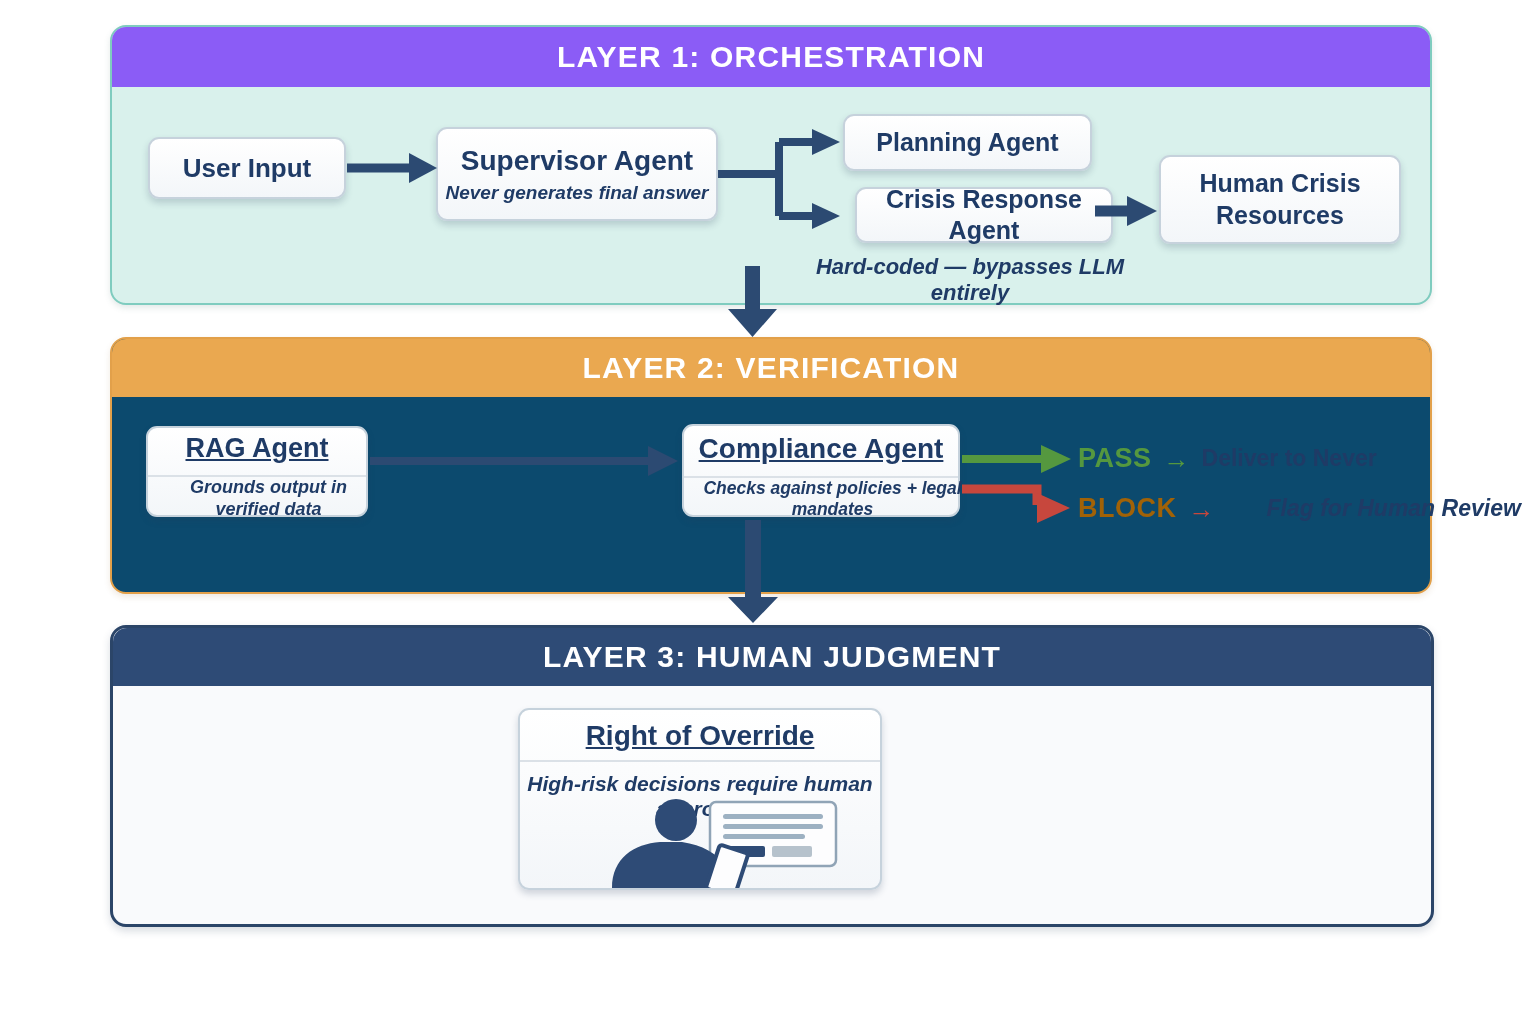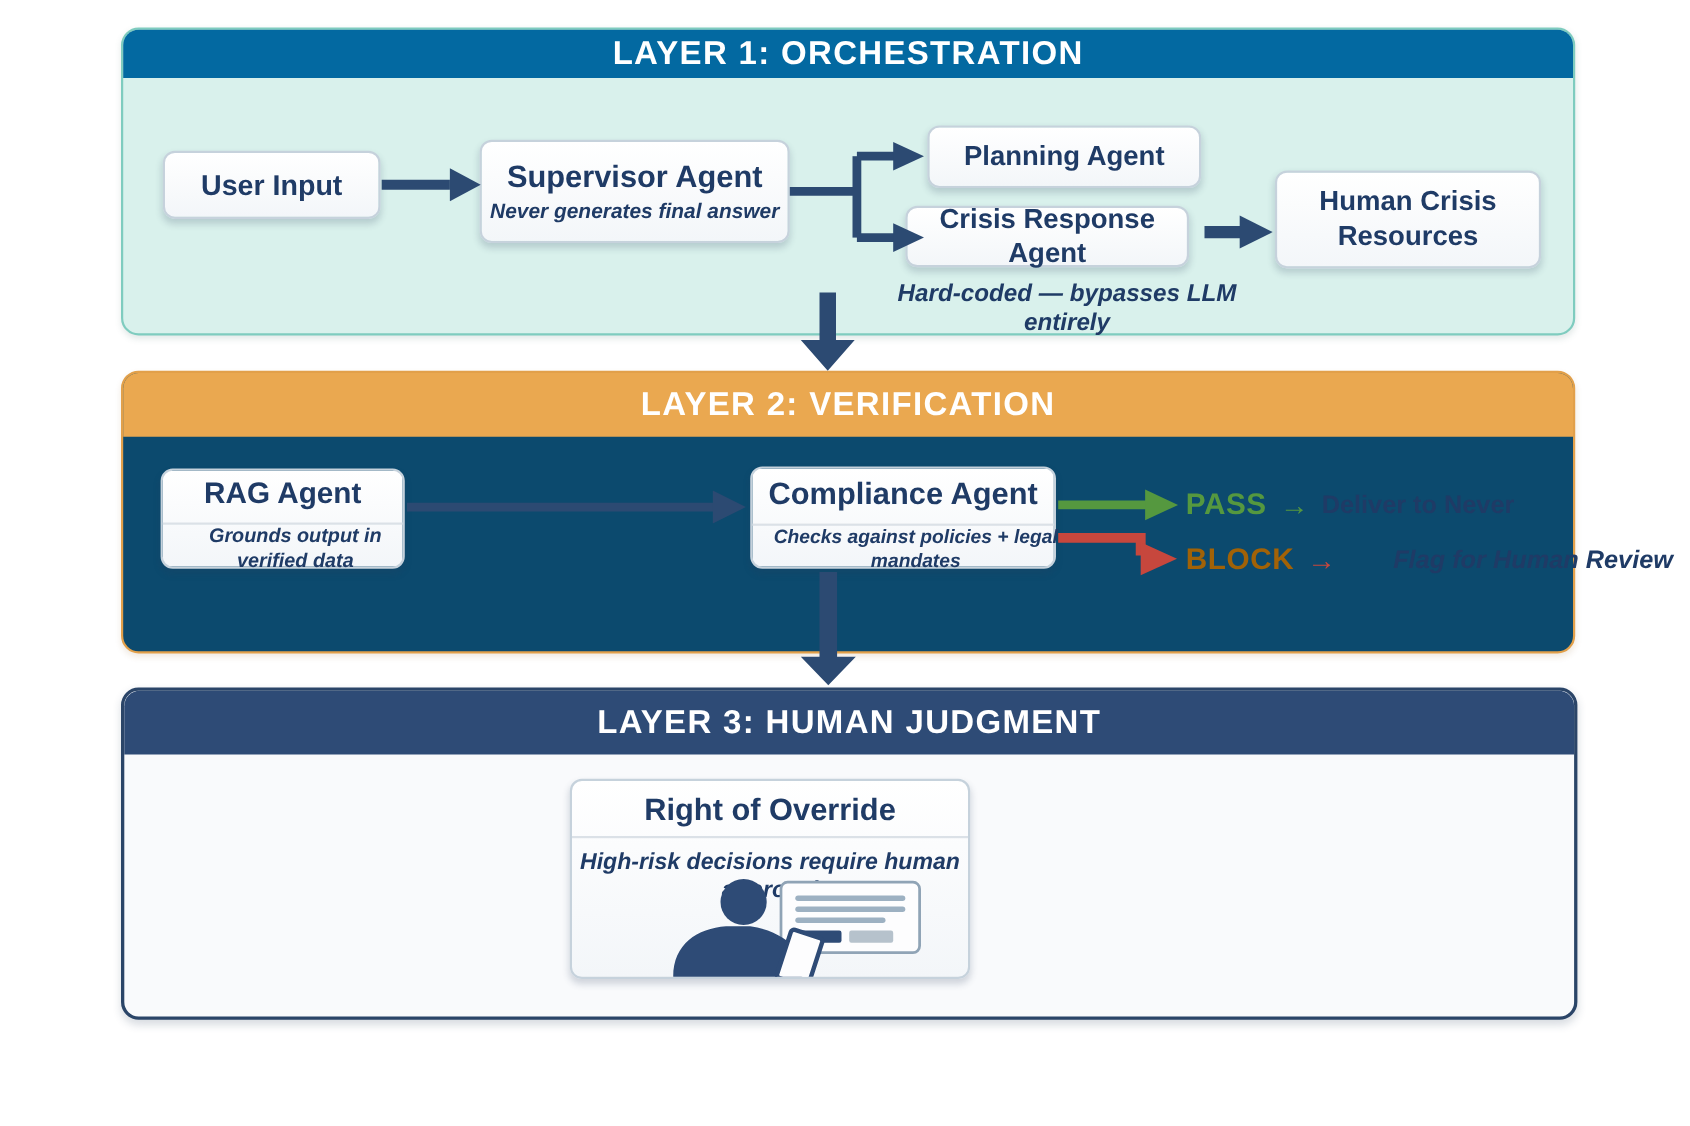--- a/index.html
+++ b/index.html
@@ -15,59 +15,59 @@
   }
   .node{
     position:absolute;background:linear-gradient(180deg,#ffffff 0%,#f3f6f9 100%);
     border:2px solid #c6d2dc;border-radius:11px;
     box-shadow:0 4px 7px rgba(40,60,90,.20);
     display:flex;flex-direction:column;align-items:center;justify-content:center;
     color:#1f3b66;text-align:center;box-sizing:border-box;
   }
   .node-title{font-weight:bold;line-height:1.25;}
   .node-sub{font-style:italic;font-weight:600;line-height:1.2;}
-  .node-head{width:100%;flex:0 0 auto;display:flex;align-items:center;justify-content:center;}
+  .node-head{width:100%;flex:0 0 auto;display:flex;align-items:center;justify-content:center;text-decoration:underline;}
   .node-head.divided{border-bottom:2px solid #dbe1e7;}
   .node-foot{width:100%;flex:1 1 auto;display:flex;align-items:center;justify-content:flex-start;padding-left:23px;}
   .note{
     position:absolute;font-style:italic;font-weight:bold;font-size:22px;color:#1f3b66;
     text-align:center;
   }
   .outcome-row{position:absolute;display:flex;align-items:center;gap:12px;white-space:nowrap;}
   .outcome-label{font-weight:800;font-size:27px;letter-spacing:.5px;}
   .outcome-arrow{font-weight:bold;font-size:26px;line-height:1;}
   .outcome-text{font-weight:600;font-size:23px;color:#1f3b66;}
   .italic{font-style:italic;margin-left:40px;}
   svg.arrows{position:absolute;inset:0;pointer-events:none;}
 </style>
 </head>
 <body>
 
 <div class="canvas">
 
   <div class="panel" style="left:110px;top:25px;width:1318px;height:276px;background:#d9f1ec;border:2px solid #7fccbf;box-shadow:0 3px 6px rgba(70,110,100,.15);">
-    <div class="panel-header" style="height:44px;background:#0369a1;">
+    <div class="panel-header" style="height:60px;background:#8b5cf6;">
       <span>LAYER 1: ORCHESTRATION</span>
     </div>
   </div>
 
   <div class="node" style="left:148px;top:137px;width:198px;height:62px;">
     <div class="node-title" style="font-size:26px;">User Input</div>
   </div>
 
   <div class="node" style="left:436px;top:127px;width:282px;height:94px;text-align:center;">
     <div class="node-title" style="font-size:28px;">Supervisor Agent</div>
     <div class="node-sub" style="font-size:19px;margin-top:4px;">Never generates final answer</div>
   </div>
 
   <div class="node" style="left:843px;top:114px;width:249px;height:57px;">
     <div class="node-title" style="font-size:25px;">Planning Agent</div>
   </div>
 
-  <div class="node" style="left:823px;top:187px;width:258px;height:56px;">
+  <div class="node" style="left:855px;top:187px;width:258px;height:56px;">
     <div class="node-title" style="font-size:25px;">Crisis Response Agent</div>
   </div>
 
   <div class="node" style="left:1159px;top:155px;width:242px;height:89px;padding:0 26px;">
     <div class="node-title" style="font-size:25px;">Human Crisis Resources</div>
   </div>
 
   <div class="note" style="left:780px;top:254px;width:380px;">Hard-coded — bypasses LLM entirely</div>
 
   <div class="panel" style="left:110px;top:337px;width:1318px;height:253px;background:#0c4a6e;border:2px solid #e2a04a;box-shadow:0 3px 6px rgba(140,100,40,.14);">

